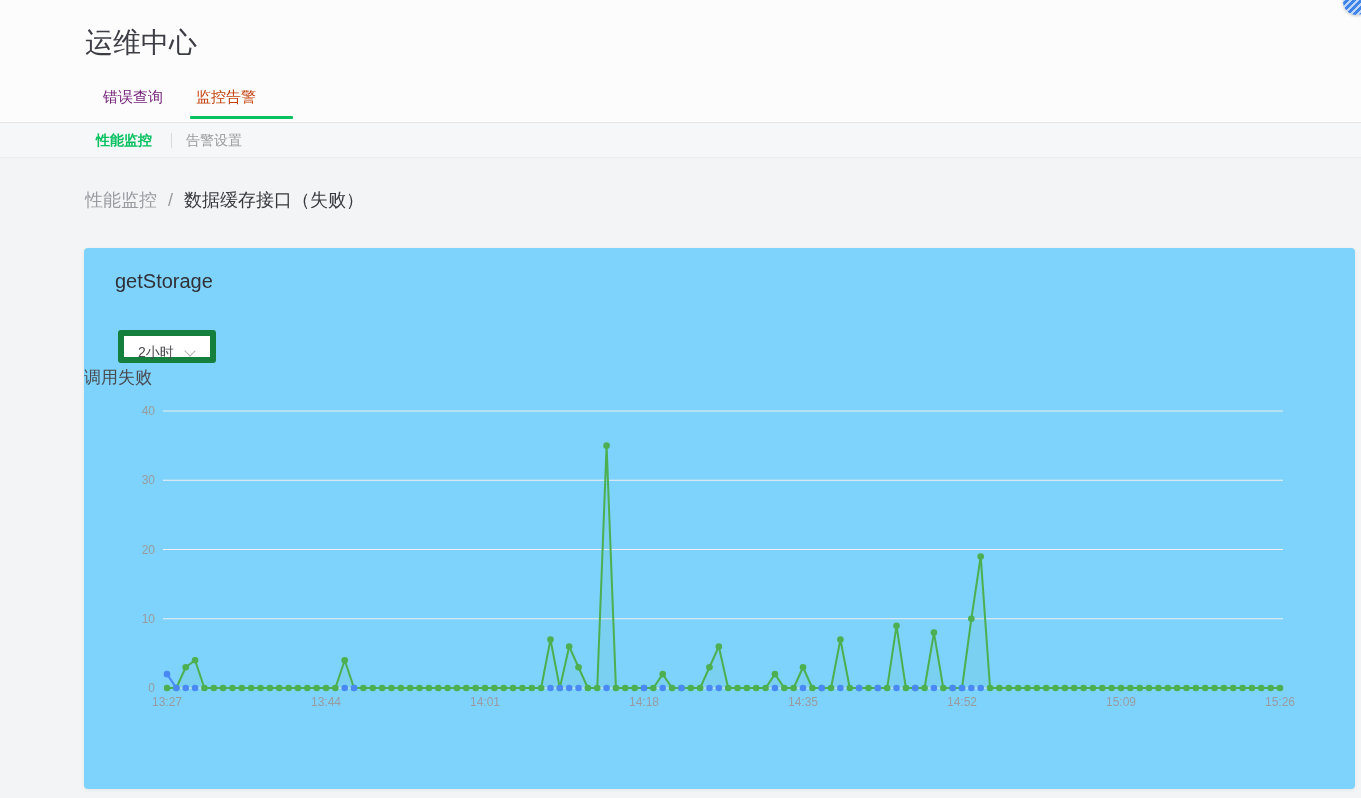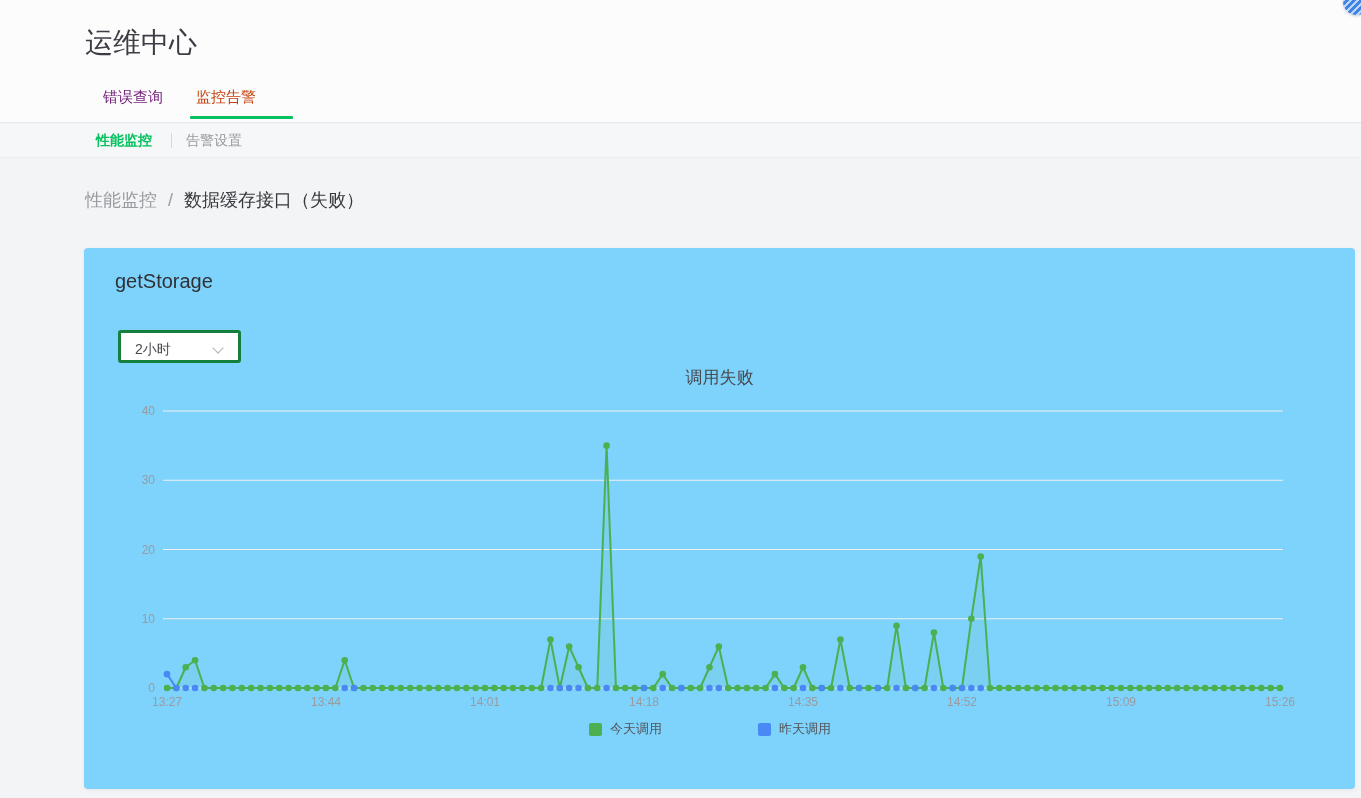--- a/index.html
+++ b/index.html
@@ -24,28 +24,28 @@
 
   .breadcrumb { position:absolute; left:85px; top:188px; font-size:18px; }
   .crumb-parent { color:#9a9aa0; cursor:pointer; }
   .crumb-sep { color:#9a9aa0; margin:0 6px; }
   .crumb-current { color:#37373d; }
 
   .card { position:absolute; left:84px; top:248px; width:1271px; height:541px;
           background:#7dd3fc; border-radius:4px; box-shadow:0 1px 4px rgba(0,0,0,0.06); }
   .card-title { position:absolute; left:31px; top:22px; font-size:20px; color:#303036; font-weight:500; }
 
-  .range-select { position:absolute; left:34px; top:82px; width:123px; height:33px;
-                  border:3px solid #15803d; border-radius:3px; background:#fff; cursor:pointer; }
+  .range-select { position:absolute; left:34px; top:82px; width:98px; height:33px;
+                  border:6px solid #15803d; border-radius:3px; background:#fff; cursor:pointer; }
   .range-value { position:absolute; left:14px; top:8px; font-size:14px; color:#4a4a50; }
   .chevron { position:absolute; right:16px; top:11px; width:8px; height:8px;
              border-right:1.6px solid #b3b3b9; border-bottom:1.6px solid #b3b3b9;
              transform:rotate(45deg); }
 
-  .chart-title { position:absolute; left:0; top:118px; width:1271px; text-align:center;
+  .chart-title { position:absolute; left:0; top:118px; width:1271px; text-align:left;
                  font-size:17px; color:#4a4a50; }
   .chart-wrap { position:absolute; left:16px; top:150px; width:1220px; height:314px; }
   svg text { font-family:"Liberation Sans", sans-serif; }
 
   .legend { position:absolute; left:16px; top:472px; width:1220px;
             display:flex; justify-content:center; gap:96px; }
   .legend-item { display:flex; align-items:center; gap:8px; font-size:13px; color:#55555b; cursor:pointer; }
   .legend-swatch { width:13px; height:13px; border-radius:2px; display:inline-block; }
 
   .floating-widget { position:absolute; right:-9px; top:-12px; width:27px; height:27px; border-radius:50%;
@@ -262,25 +262,15 @@
           <circle cx="815.232" cy="290" r="3.3"></circle>
           <circle cx="833.9378" cy="290" r="3.3"></circle>
           <circle cx="852.6436" cy="290" r="3.3"></circle>
           <circle cx="861.9965" cy="290" r="3.3"></circle>
           <circle cx="871.3494" cy="290" r="3.3"></circle>
           <circle cx="880.7023" cy="290" r="3.3"></circle>
         </g>
       </svg>
   </div>
 
-  <div class="legend">
-    <div class="legend-item">
-      <span class="legend-swatch" id="swatch-today" style="background: rgb(76, 175, 80);"></span>
-      <span>今天调用</span>
-    </div>
-    <div class="legend-item">
-      <span class="legend-swatch" id="swatch-yesterday" style="background: rgb(73, 137, 245);"></span>
-      <span>昨天调用</span>
-    </div>
-  </div>
 </div>
 
 <div class="floating-widget"></div>
 
 </body></html>

